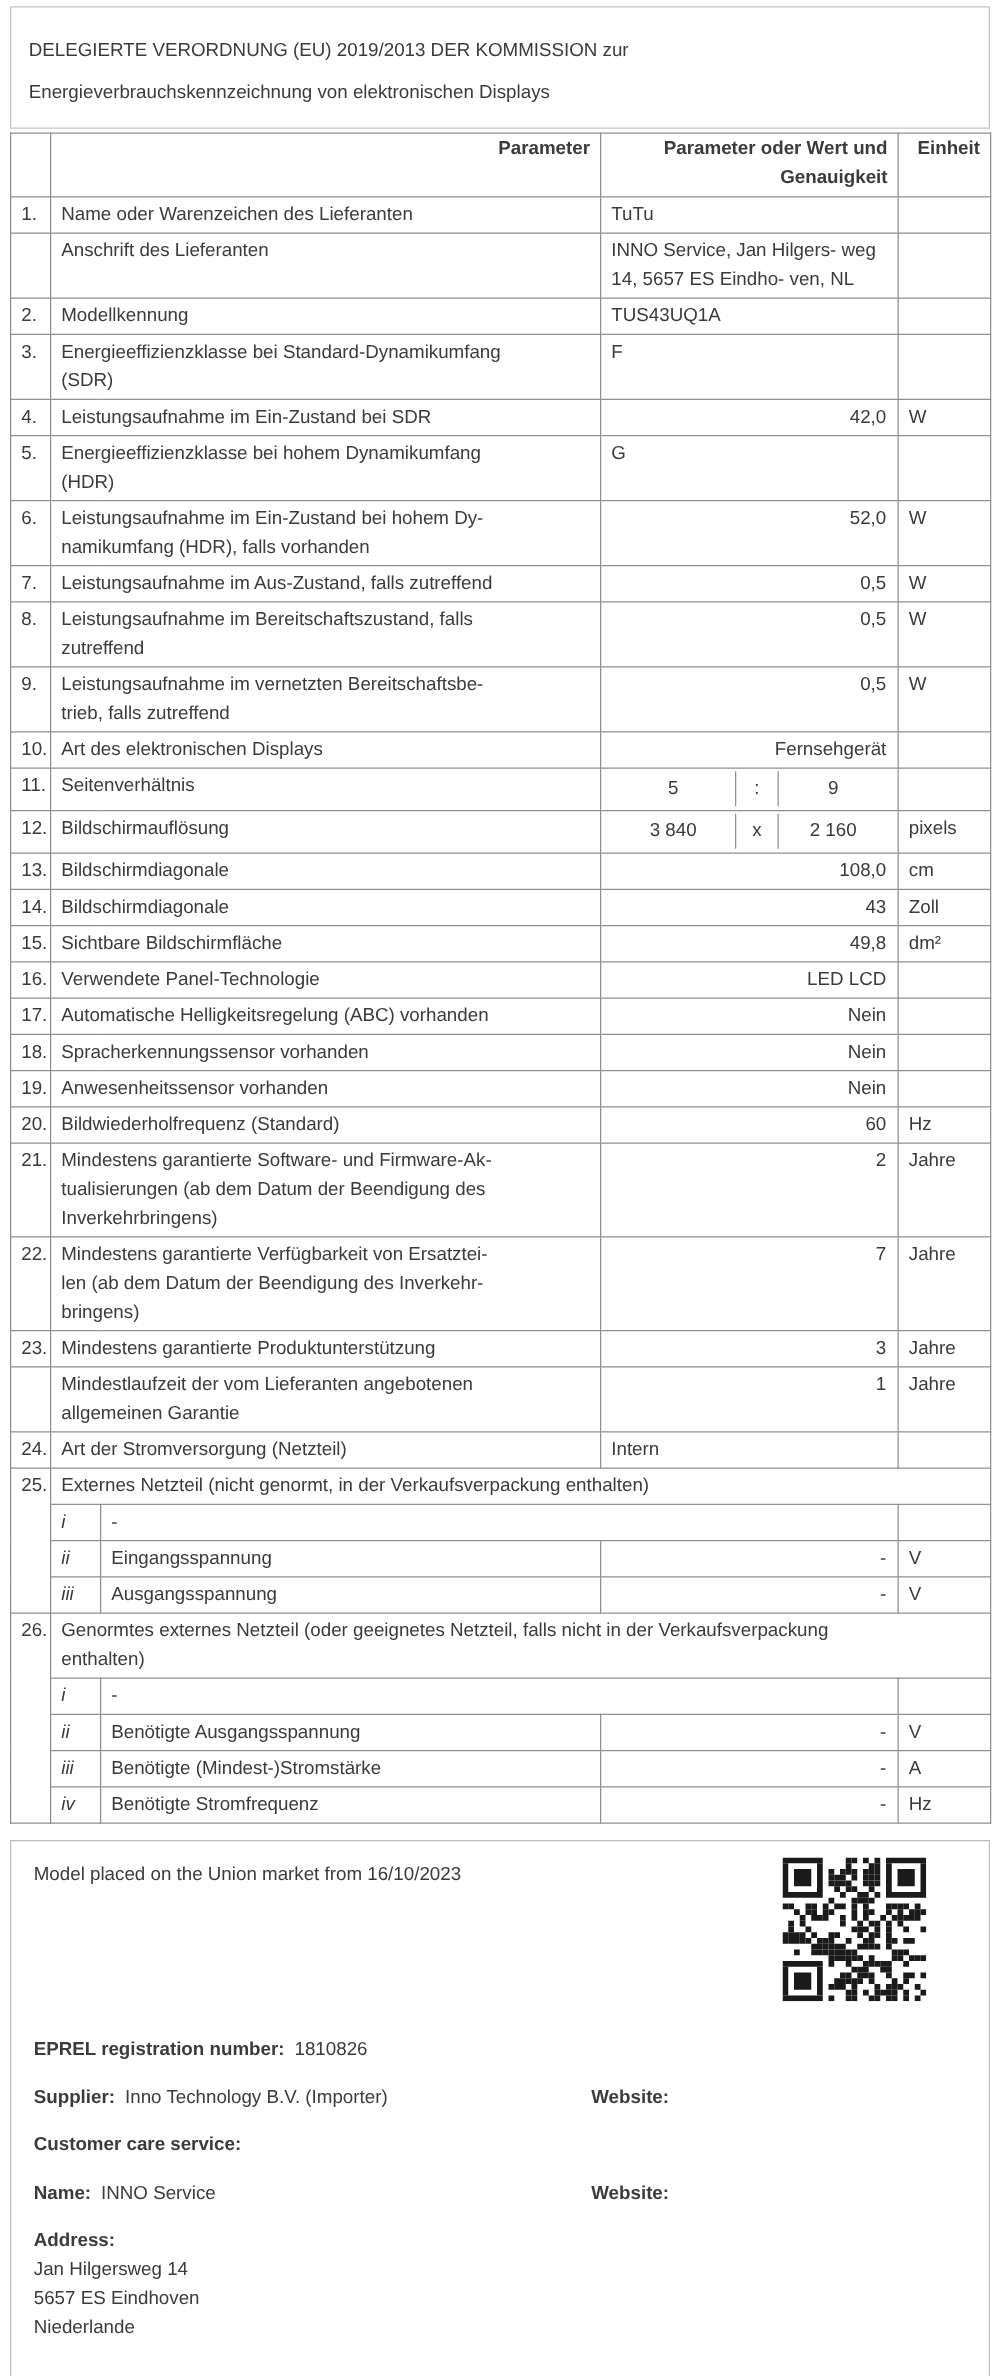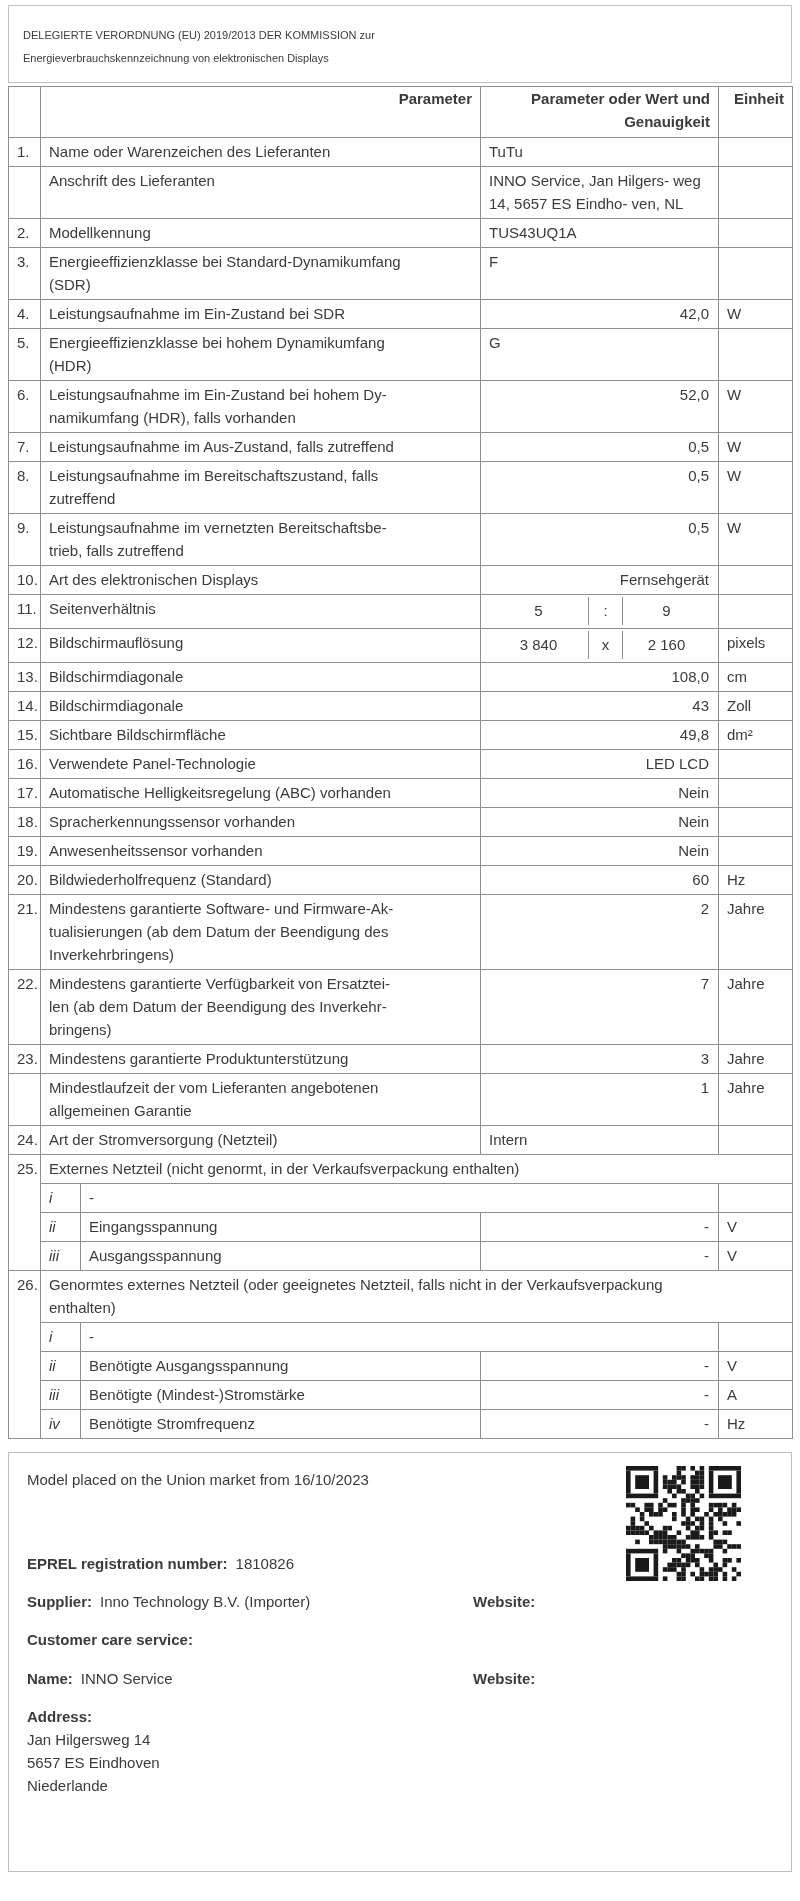--- a/index.html
+++ b/index.html
@@ -10,21 +10,21 @@
   body{
     width:800px; color:var(--text);
     font-family:"Liberation Sans","DejaVu Sans",sans-serif;
     font-size:15px;
   }
   .page{padding:5px 8px 8px;}
 
   
   .header-box{border:1px solid #c2c2c2; padding:6px 14px 10px;}
   .doc-title{margin:2px 0 0; font-size:28px; font-weight:bold; color:var(--title); letter-spacing:0;}
-  .reg{margin:12px 0 2px; font-size:11px; line-height:23px; white-space:pre-line; color:var(--text);}
+  .reg{margin:12px 0 2px; font-size:15px; line-height:33px; white-space:pre-line; color:var(--text);}
 
   
   table.param{border-collapse:collapse; table-layout:fixed; width:784px; margin-top:3px;}
   table.param th, table.param td{
     border:1px solid var(--border); vertical-align:top;
     padding:2px 8px 3px; line-height:23px; font-size:15px;
   }
   table.param th{font-weight:bold; text-align:right; padding-top:0; padding-bottom:4px;}
   .pre{white-space:pre-line;}
   td.numcell, th.numcell{padding-left:6px; padding-right:2px;}
@@ -41,21 +41,21 @@
 
   
   .footer-box{
     border:1px solid #bdbdbd; margin-top:13px; padding:15px 18px 16px;
     position:relative; line-height:23px; min-height:420px;
   }
   .frow{display:flex; margin-bottom:15px;}
   .fleft{flex:1; padding-right:10px;}
   .fright{width:300px;}
   .lbl{font-weight:bold; margin-right:8px;}
-  .row-market{margin-bottom:61px;}
+  .row-market{margin-bottom:117px;}
   a.link{color:var(--link); text-decoration:underline; cursor:pointer;}
   a.qr-link{display:inline-block; width:242px; word-break:break-all;}
   .qr-wrap{position:absolute; top:13px; right:50px;}
   .addr{white-space:pre-line; margin-top:0;}
   .row-ccs{margin-bottom:16px;}
 </style>
 </head>
 <body>
 
 <div class="page">

